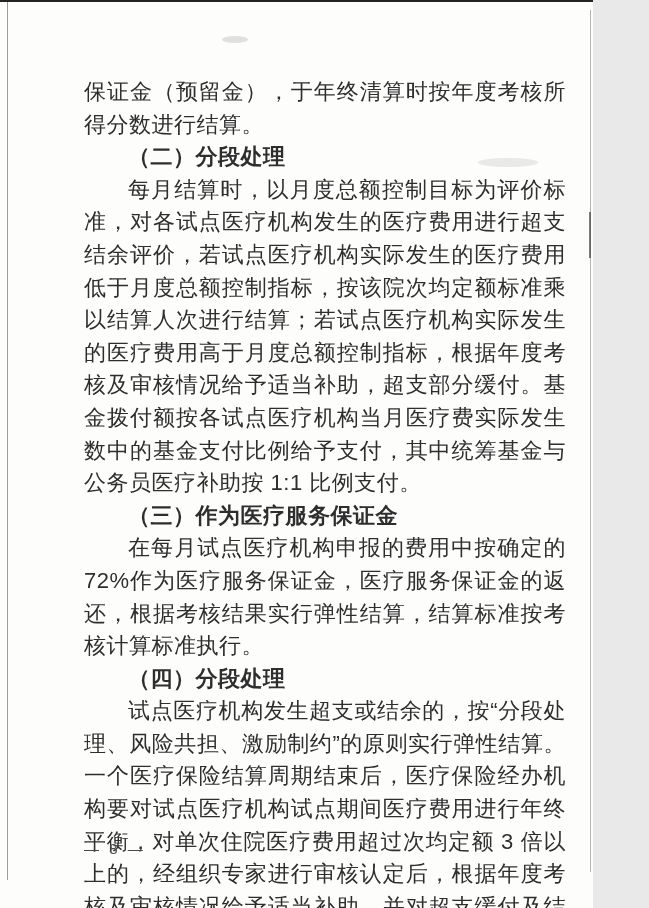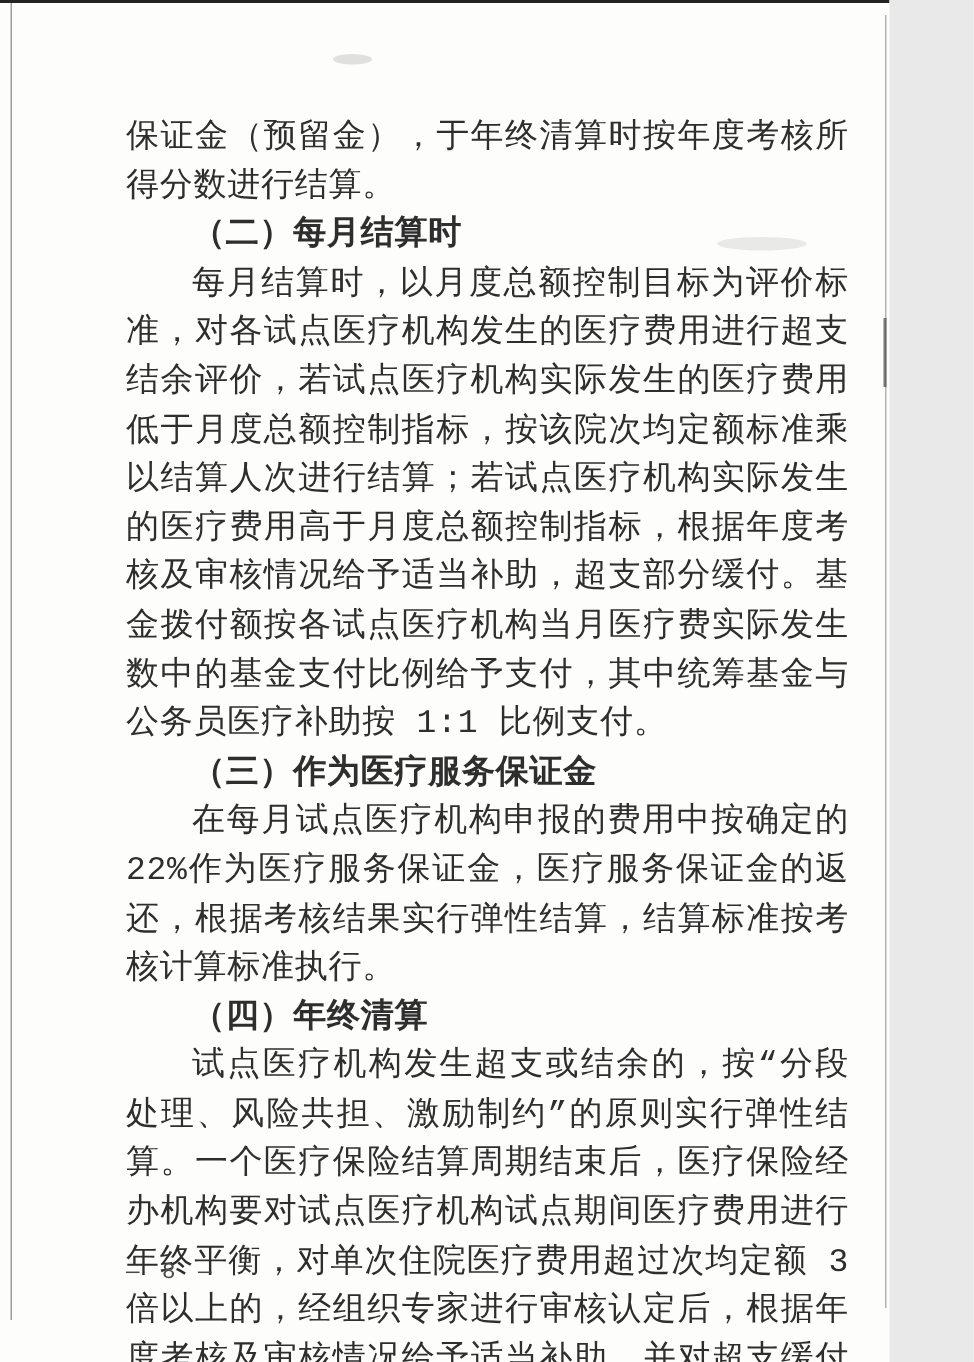--- a/index.html
+++ b/index.html
@@ -7,21 +7,21 @@
     padding: 0;
     background: #e9e9e9;
   }
   .page {
     position: relative;
     width: 593px;
     height: 908px;
     margin: 0;
     background: #fdfdfc;
     overflow: hidden;
-    font-family: Liberation Mono, monospace;
+    font-family: Liberation Sans, sans-serif;
     color: #2e2e2e;
   }
   
   .scan-border-top {
     position: absolute;
     top: 0; left: 0;
     width: 100%; height: 2px;
     background: #242424;
   }
   .scan-border-left {
@@ -100,23 +100,23 @@
 
   <div class="scan-border-top"></div>
   <div class="scan-border-left"></div>
   <div class="scan-border-right"></div>
   <div class="scan-mark-right"></div>
   <div class="scan-smudge-1"></div>
   <div class="scan-smudge-2"></div>
 
   <div class="text-block">
     <p class="para-cont">保证金（预留金），于年终清算时按年度考核所得分数进行结算。</p>
-    <p class="heading">（二）每月结算时</p>
+    <p class="heading">（二）分段处理</p>
     <p class="para-indent">每月结算时，以月度总额控制目标为评价标准，对各试点医疗机构发生的医疗费用进行超支结余评价，若试点医疗机构实际发生的医疗费用低于月度总额控制指标，按该院次均定额标准乘以结算人次进行结算；若试点医疗机构实际发生的医疗费用高于月度总额控制指标，根据年度考核及审核情况给予适当补助，超支部分缓付。基金拨付额按各试点医疗机构当月医疗费实际发生数中的基金支付比例给予支付，其中统筹基金与公务员医疗补助按 1:1 比例支付。</p>
     <p class="heading">（三）作为医疗服务保证金</p>
-    <p class="para-indent">在每月试点医疗机构申报的费用中按确定的 22%作为医疗服务保证金，医疗服务保证金的返还，根据考核结果实行弹性结算，结算标准按考核计算标准执行。</p>
-    <p class="heading">（四）年终清算</p>
+    <p class="para-indent">在每月试点医疗机构申报的费用中按确定的 72%作为医疗服务保证金，医疗服务保证金的返还，根据考核结果实行弹性结算，结算标准按考核计算标准执行。</p>
+    <p class="heading">（四）分段处理</p>
     <p class="para-indent">试点医疗机构发生超支或结余的，按“分段处理、风险共担、激励制约”的原则实行弹性结算。一个医疗保险结算周期结束后，医疗保险经办机构要对试点医疗机构试点期间医疗费用进行年终平衡，对单次住院医疗费用超过次均定额 3 倍以上的，经组织专家进行审核认定后，根据年度考核及审核情况给予适当补助，并对超支缓付及结余金额进行年终清算，按规定返还。</p>
   </div>
 
   <div class="page-number">— 8 —</div>
 
 </div>
 
 </body></html>

